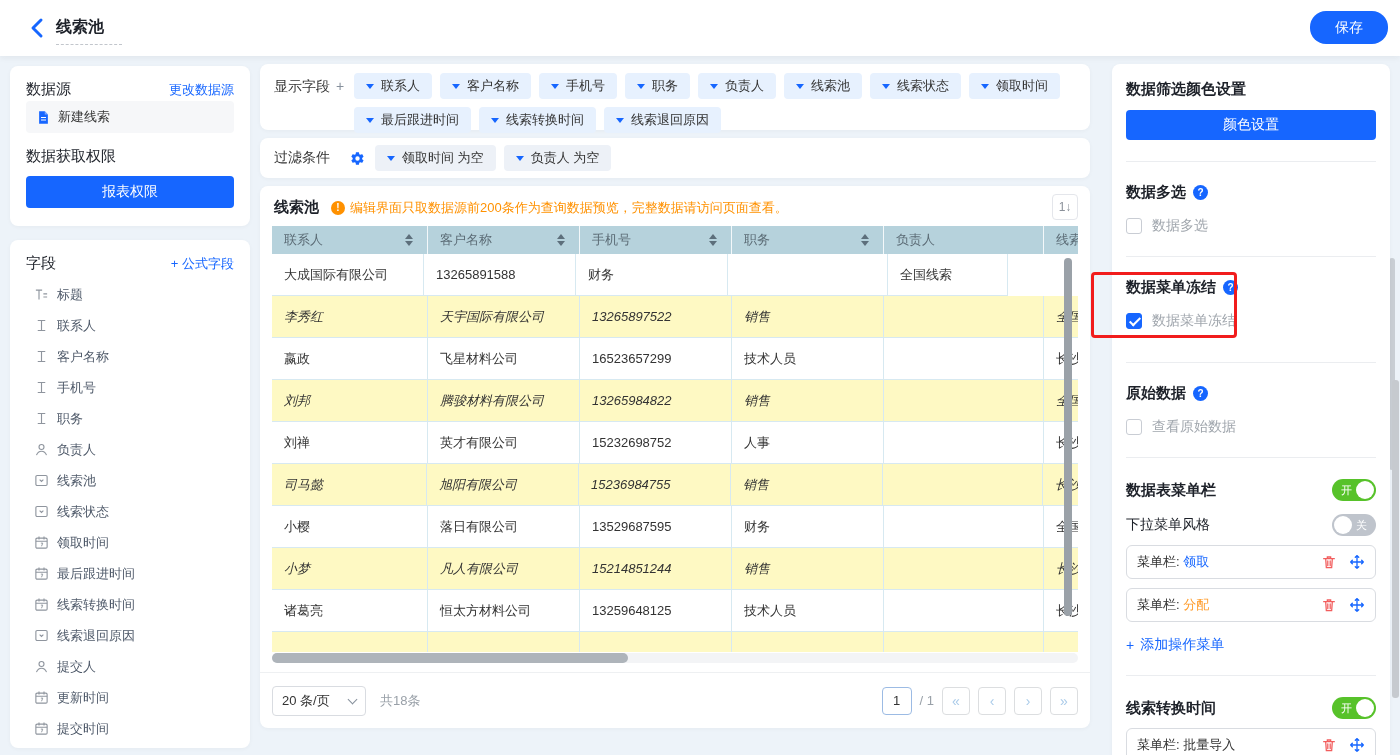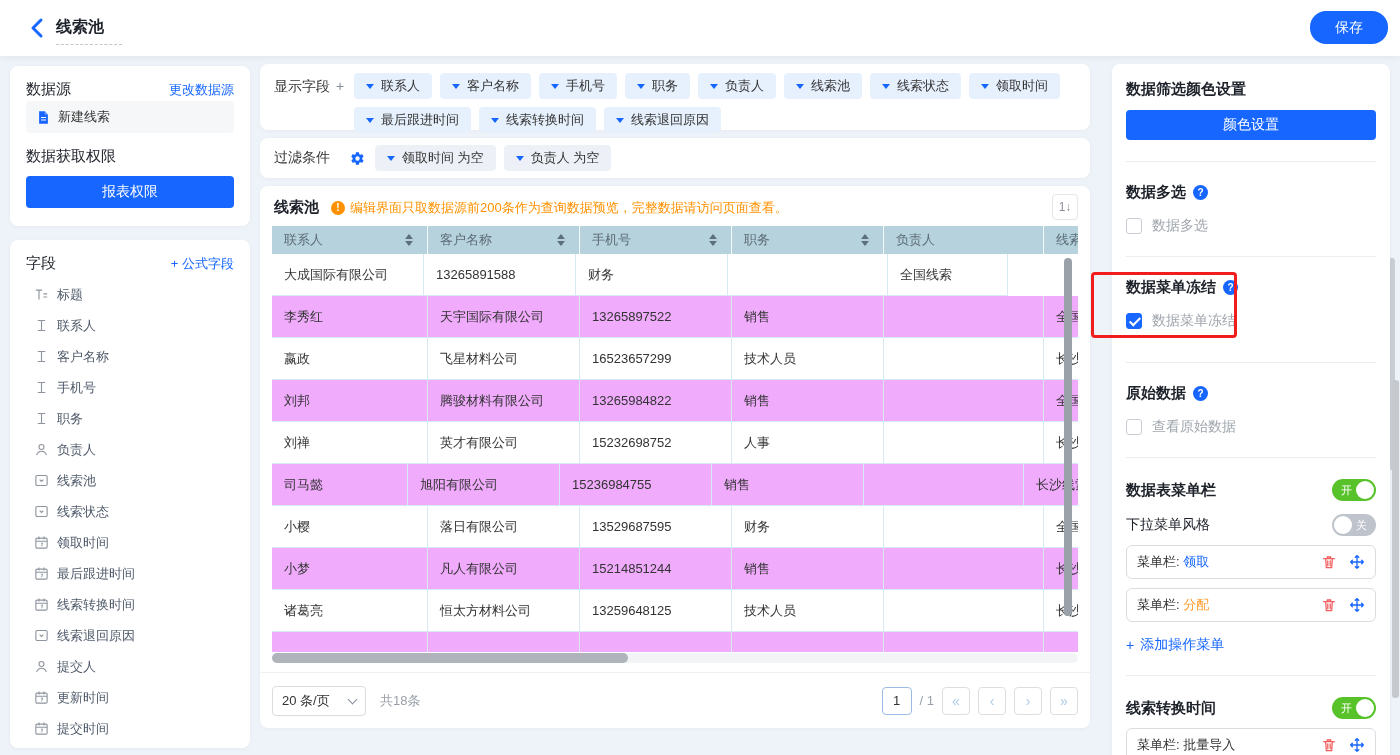--- a/index.html
+++ b/index.html
@@ -60,21 +60,21 @@
 
   .pv-table { position:absolute; left:12px; top:40px; width:806px; height:426px; overflow:hidden; }
   .t-head { display:flex; }
   .th { height:28px; background:#b6d2dc; color:#5b6b75; font-size:13px; display:flex; align-items:center;
         padding:0 12px; border-right:1px solid rgba(255,255,255,.85); flex:none; }
   .sorter { display:inline-flex; flex-direction:column; gap:2px; margin-left:auto; margin-right:2px; cursor:pointer; }
   .sorter i { width:0; height:0; border-left:4px solid transparent; border-right:4px solid transparent; }
   .sorter .up { border-bottom:5px solid #5d6f7b; }
   .sorter .down { border-top:5px solid #5d6f7b; }
   .t-row { display:flex; }
-  .t-row.alt .td { background:#f0abfc; }
+  .t-row.alt .td { background:#fef9c3;font-style:italic; }
   .td { height:42px; background:#fff; border-right:1px solid #d7e9f1; border-bottom:1px solid #d7e9f1;
         font-size:13px; color:#333; display:flex; align-items:center; padding:0 12px; flex:none; overflow:hidden; white-space:nowrap; }
   .vscroll { position:absolute; right:18px; top:72px; width:8px; height:358px; background:#9aa1a8; border-radius:4px; z-index:3; }
   .htrack { position:absolute; left:12px; top:467px; width:806px; height:10px; background:#f3f4f6; border-radius:5px; }
   .hthumb { position:absolute; left:0; top:0; width:356px; height:10px; background:#aeb4ba; border-radius:5px; }
 
   .pv-footer { position:absolute; left:0; bottom:0; width:830px; height:56px; border-top:1px solid #eef0f2;
                display:flex; align-items:center; padding:0 12px; }
   .psize { width:94px; height:30px; border:1px solid #d9dce1; border-radius:4px; display:flex; align-items:center;
            justify-content:space-between; padding:0 9px; font-size:13px; color:#333; cursor:pointer; background:#fff; }
@@ -406,21 +406,21 @@
           </div>
           <div class="t-row ">
             <div class="td" style="width:156px">刘禅</div>
             <div class="td" style="width:152px">英才有限公司</div>
             <div class="td" style="width:152px">15232698752</div>
             <div class="td" style="width:152px">人事</div>
             <div class="td" style="width:160px"></div>
             <div class="td" style="width:120px">长沙线索</div>
           </div>
           <div class="t-row alt">
-            <div class="td" style="width:136px">司马懿</div>
+            <div class="td" style="width:155px">司马懿</div>
             <div class="td" style="width:152px">旭阳有限公司</div>
             <div class="td" style="width:152px">15236984755</div>
             <div class="td" style="width:152px">销售</div>
             <div class="td" style="width:160px"></div>
             <div class="td" style="width:120px">长沙线索</div>
           </div>
           <div class="t-row ">
             <div class="td" style="width:156px">小樱</div>
             <div class="td" style="width:152px">落日有限公司</div>
             <div class="td" style="width:152px">13529687595</div>

